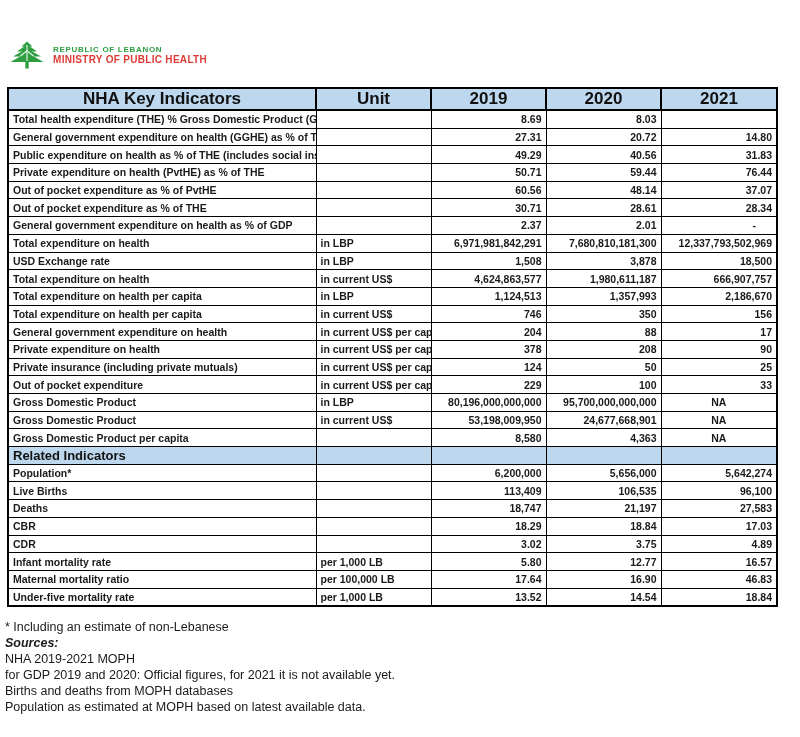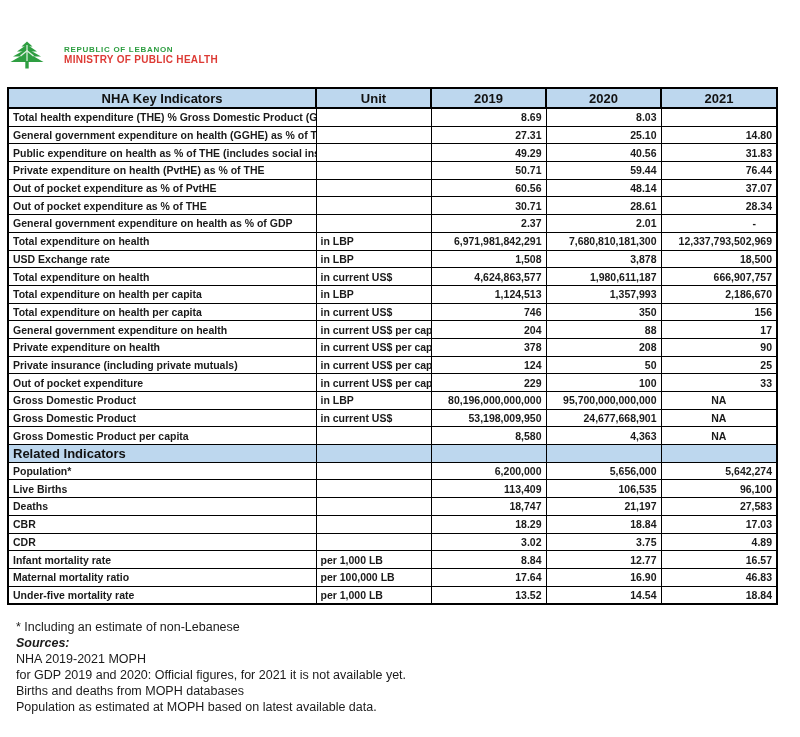--- a/index.html
+++ b/index.html
@@ -1,47 +1,47 @@
 <!DOCTYPE html>
 <html><head>
 <meta charset="utf-8">
 <style>
   html, body { margin:0; padding:0; }
   .page {
     position:relative; width:800px; height:737px; background:#ffffff;
     font-family:"Liberation Sans", sans-serif; color:#1a1a1a; overflow:hidden;
   }
   
-  .logo { position:absolute; top:41px; left:10px; display:flex; align-items:center; gap:20px; }
+  .logo { position:absolute; top:41px; left:10px; display:flex; align-items:center; gap:9px; }
   .logo svg { display:block; }
   .logo-text { display:flex; flex-direction:column; justify-content:center; line-height:10px; }
   .logo-line1 { font-size:8px; font-weight:bold; letter-spacing:0.7px; }
   .logo-line2 { font-size:10px; font-weight:bold; letter-spacing:0.3px; }
   
   table.nha {
     position:absolute; left:7px; top:87px; width:769px;
     border-collapse:collapse; table-layout:fixed; border:2px solid #000;
   }
   table.nha th {
-    background:#BDD7EE; border:2px solid #000; font-size:13px; font-weight:bold;
+    background:#BDD7EE; border:2px solid #000; font-size:17px; font-weight:bold;
     height:18px; padding:0 4px; color:#111; text-align:center;
   }
   table.nha td {
     border:1px solid #000; font-size:10.5px; font-weight:bold; height:16.7px;
     padding:0 4px; white-space:nowrap; overflow:hidden; color:#1a1a1a;
   }
   td.label { text-align:left; }
   td.unit  { text-align:left; }
   td.value { text-align:right; padding-right:8px; }
   td.value.center { text-align:center; }
   td.value.dash { padding-right:20px; }
   tr.section td { background:#BDD7EE; }
   tr.section td.label { text-align:left; font-size:13px; color:#111; }
   
-  .footnotes { position:absolute; left:16px; top:619px; font-size:12.5px; line-height:16px; color:#1a1a1a; }
+  .footnotes { position:absolute; left:5px; top:619px; font-size:12.5px; line-height:16px; color:#1a1a1a; }
   .sources-label { font-weight:bold; font-style:italic; }
   .source-line { }
 </style>
 </head>
 <body>
 
 <div class="page">
 
   <div class="logo">
     <span>
@@ -88,21 +88,21 @@
           <td class="label">Total health expenditure (THE) % Gross Domestic Product (GDP)</td>
           <td class="unit"></td>
           <td class="value">8.69</td>
           <td class="value">8.03</td>
           <td class="value"></td>
         </tr>
         <tr>
           <td class="label">General government expenditure on health (GGHE) as % of THE</td>
           <td class="unit"></td>
           <td class="value">27.31</td>
-          <td class="value">25.10</td>
+          <td class="value">20.72</td>
           <td class="value">14.80</td>
         </tr>
         <tr>
           <td class="label">Public expenditure on health as % of THE (includes social insurance)</td>
           <td class="unit"></td>
           <td class="value">49.29</td>
           <td class="value">40.56</td>
           <td class="value">31.83</td>
         </tr>
         <tr>
@@ -255,21 +255,21 @@
         <tr>
           <td class="label">CDR</td>
           <td class="unit"></td>
           <td class="value">3.02</td>
           <td class="value">3.75</td>
           <td class="value">4.89</td>
         </tr>
         <tr>
           <td class="label">Infant mortality rate</td>
           <td class="unit">per 1,000 LB</td>
-          <td class="value">8.84</td>
+          <td class="value">5.80</td>
           <td class="value">12.77</td>
           <td class="value">16.57</td>
         </tr>
         <tr>
           <td class="label">Maternal mortality ratio</td>
           <td class="unit">per 100,000 LB</td>
           <td class="value">17.64</td>
           <td class="value">16.90</td>
           <td class="value">46.83</td>
         </tr>

